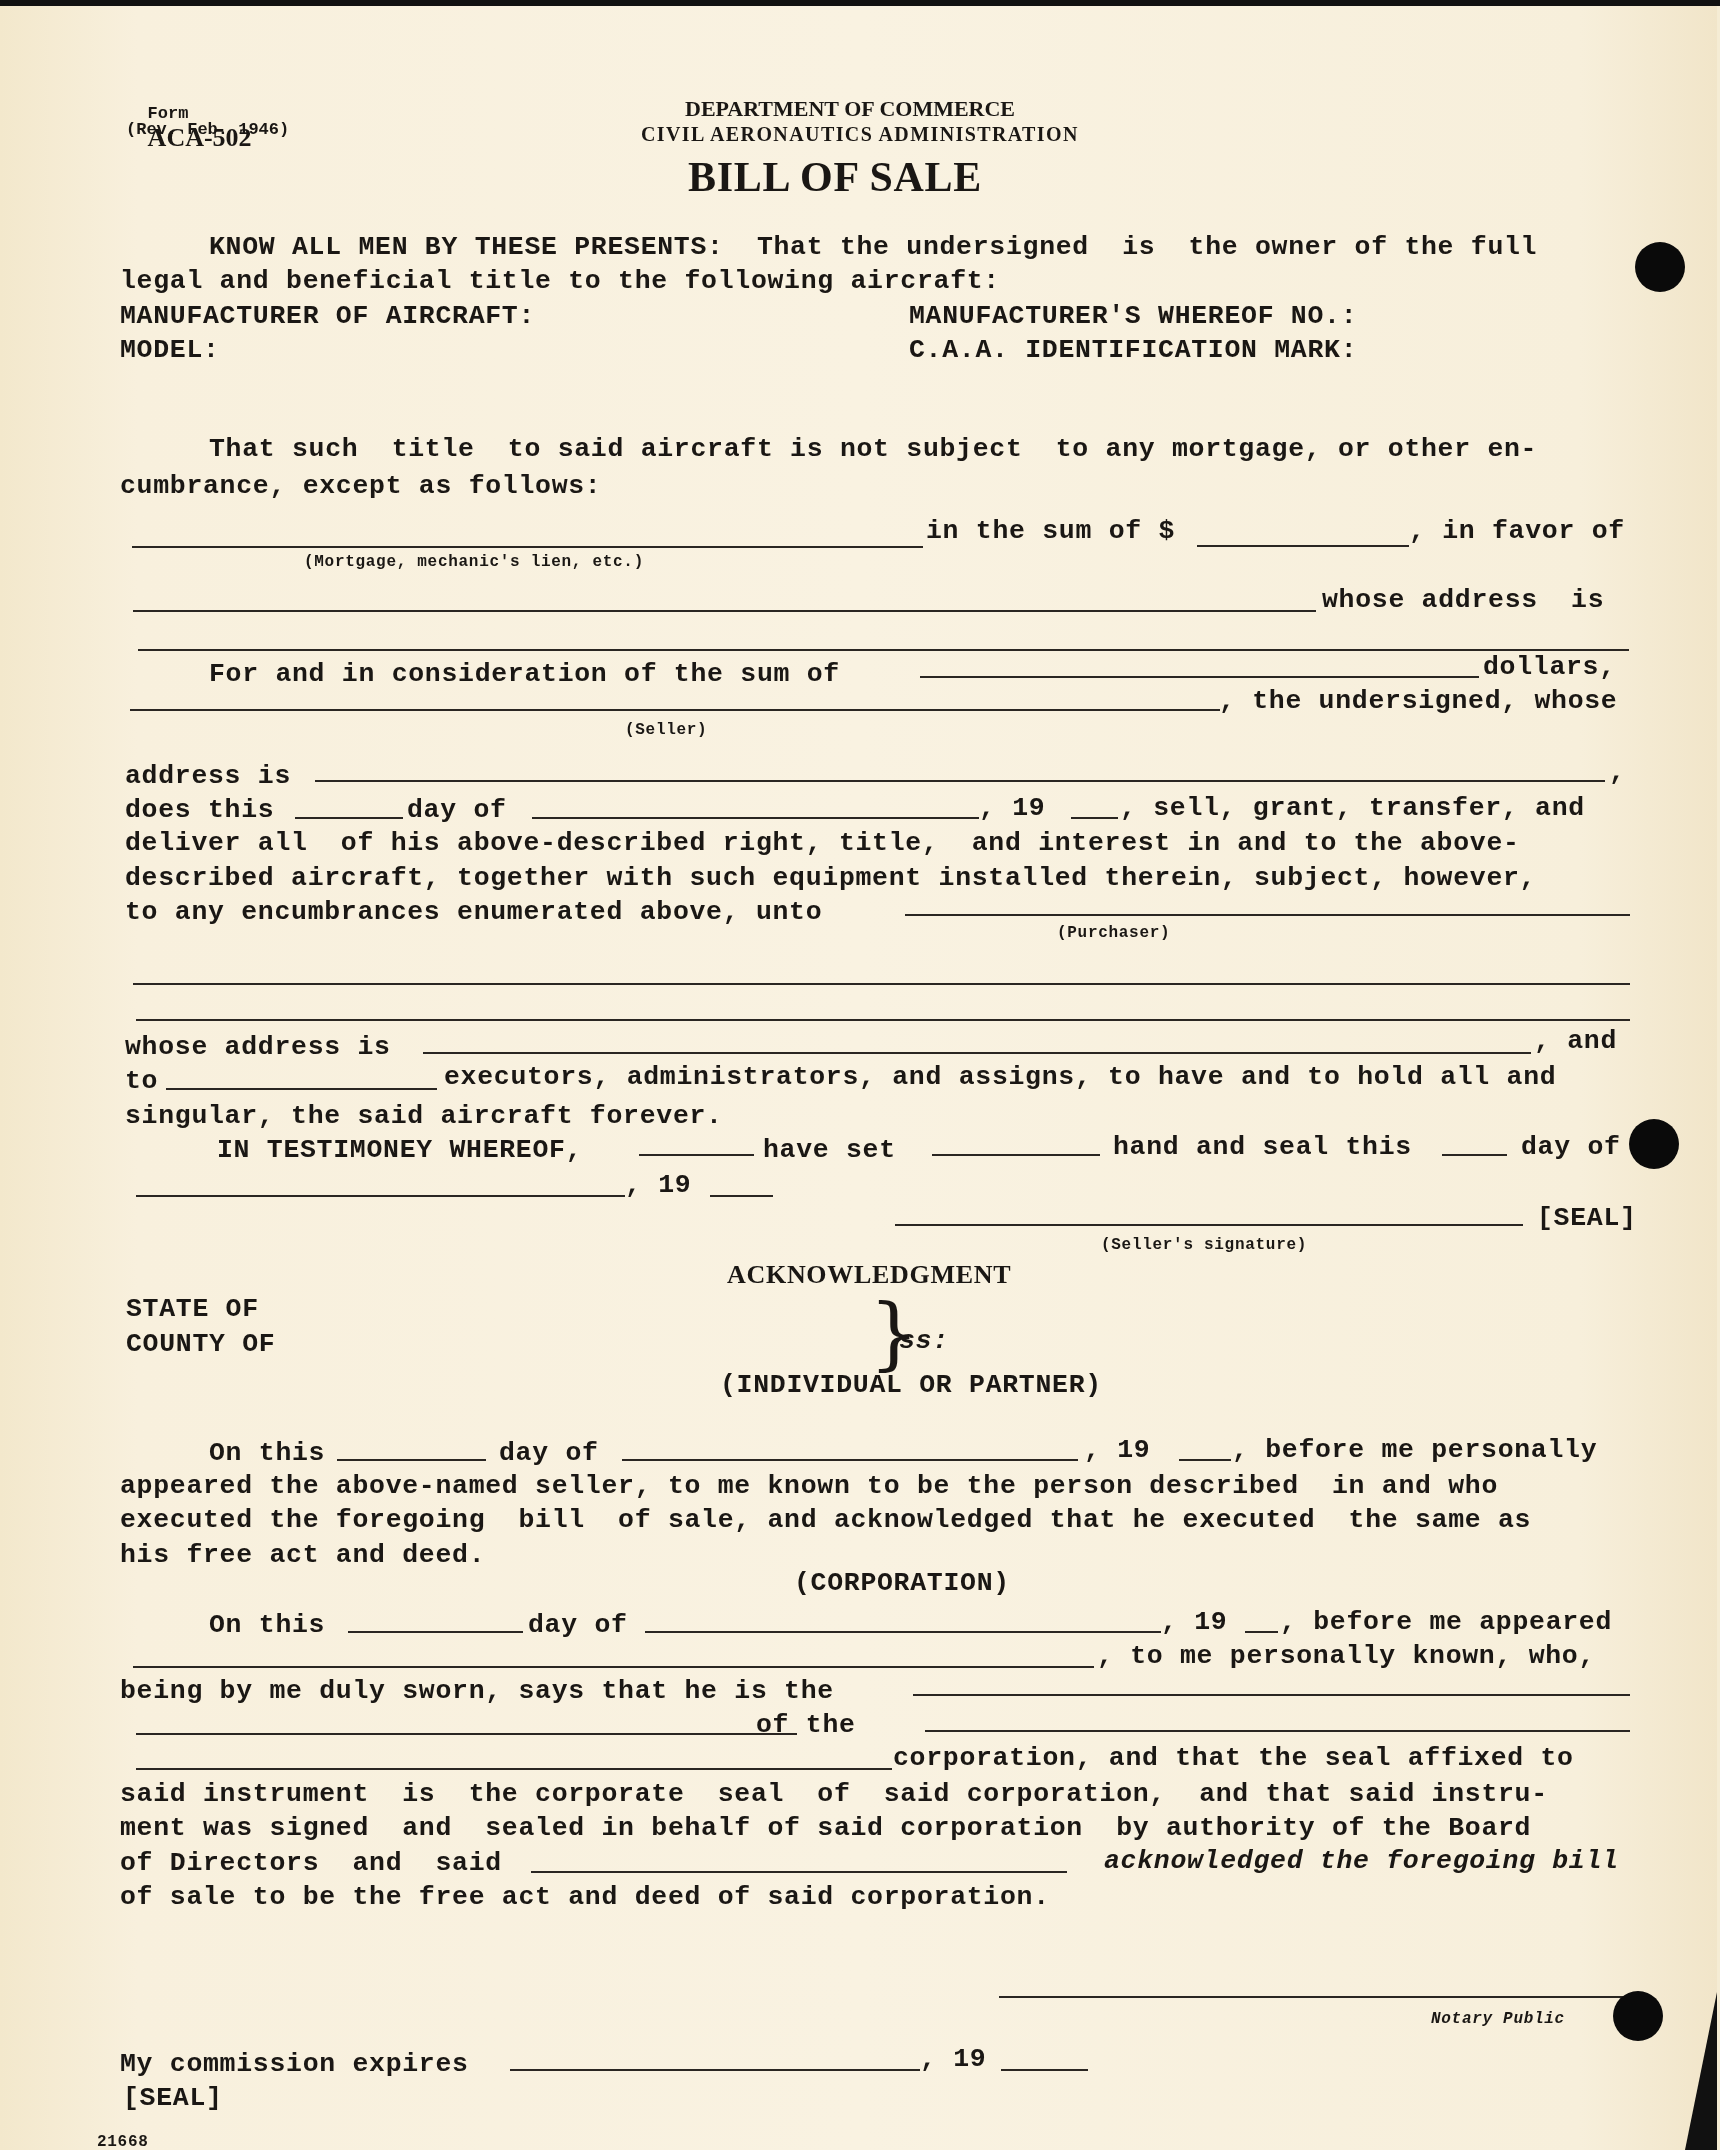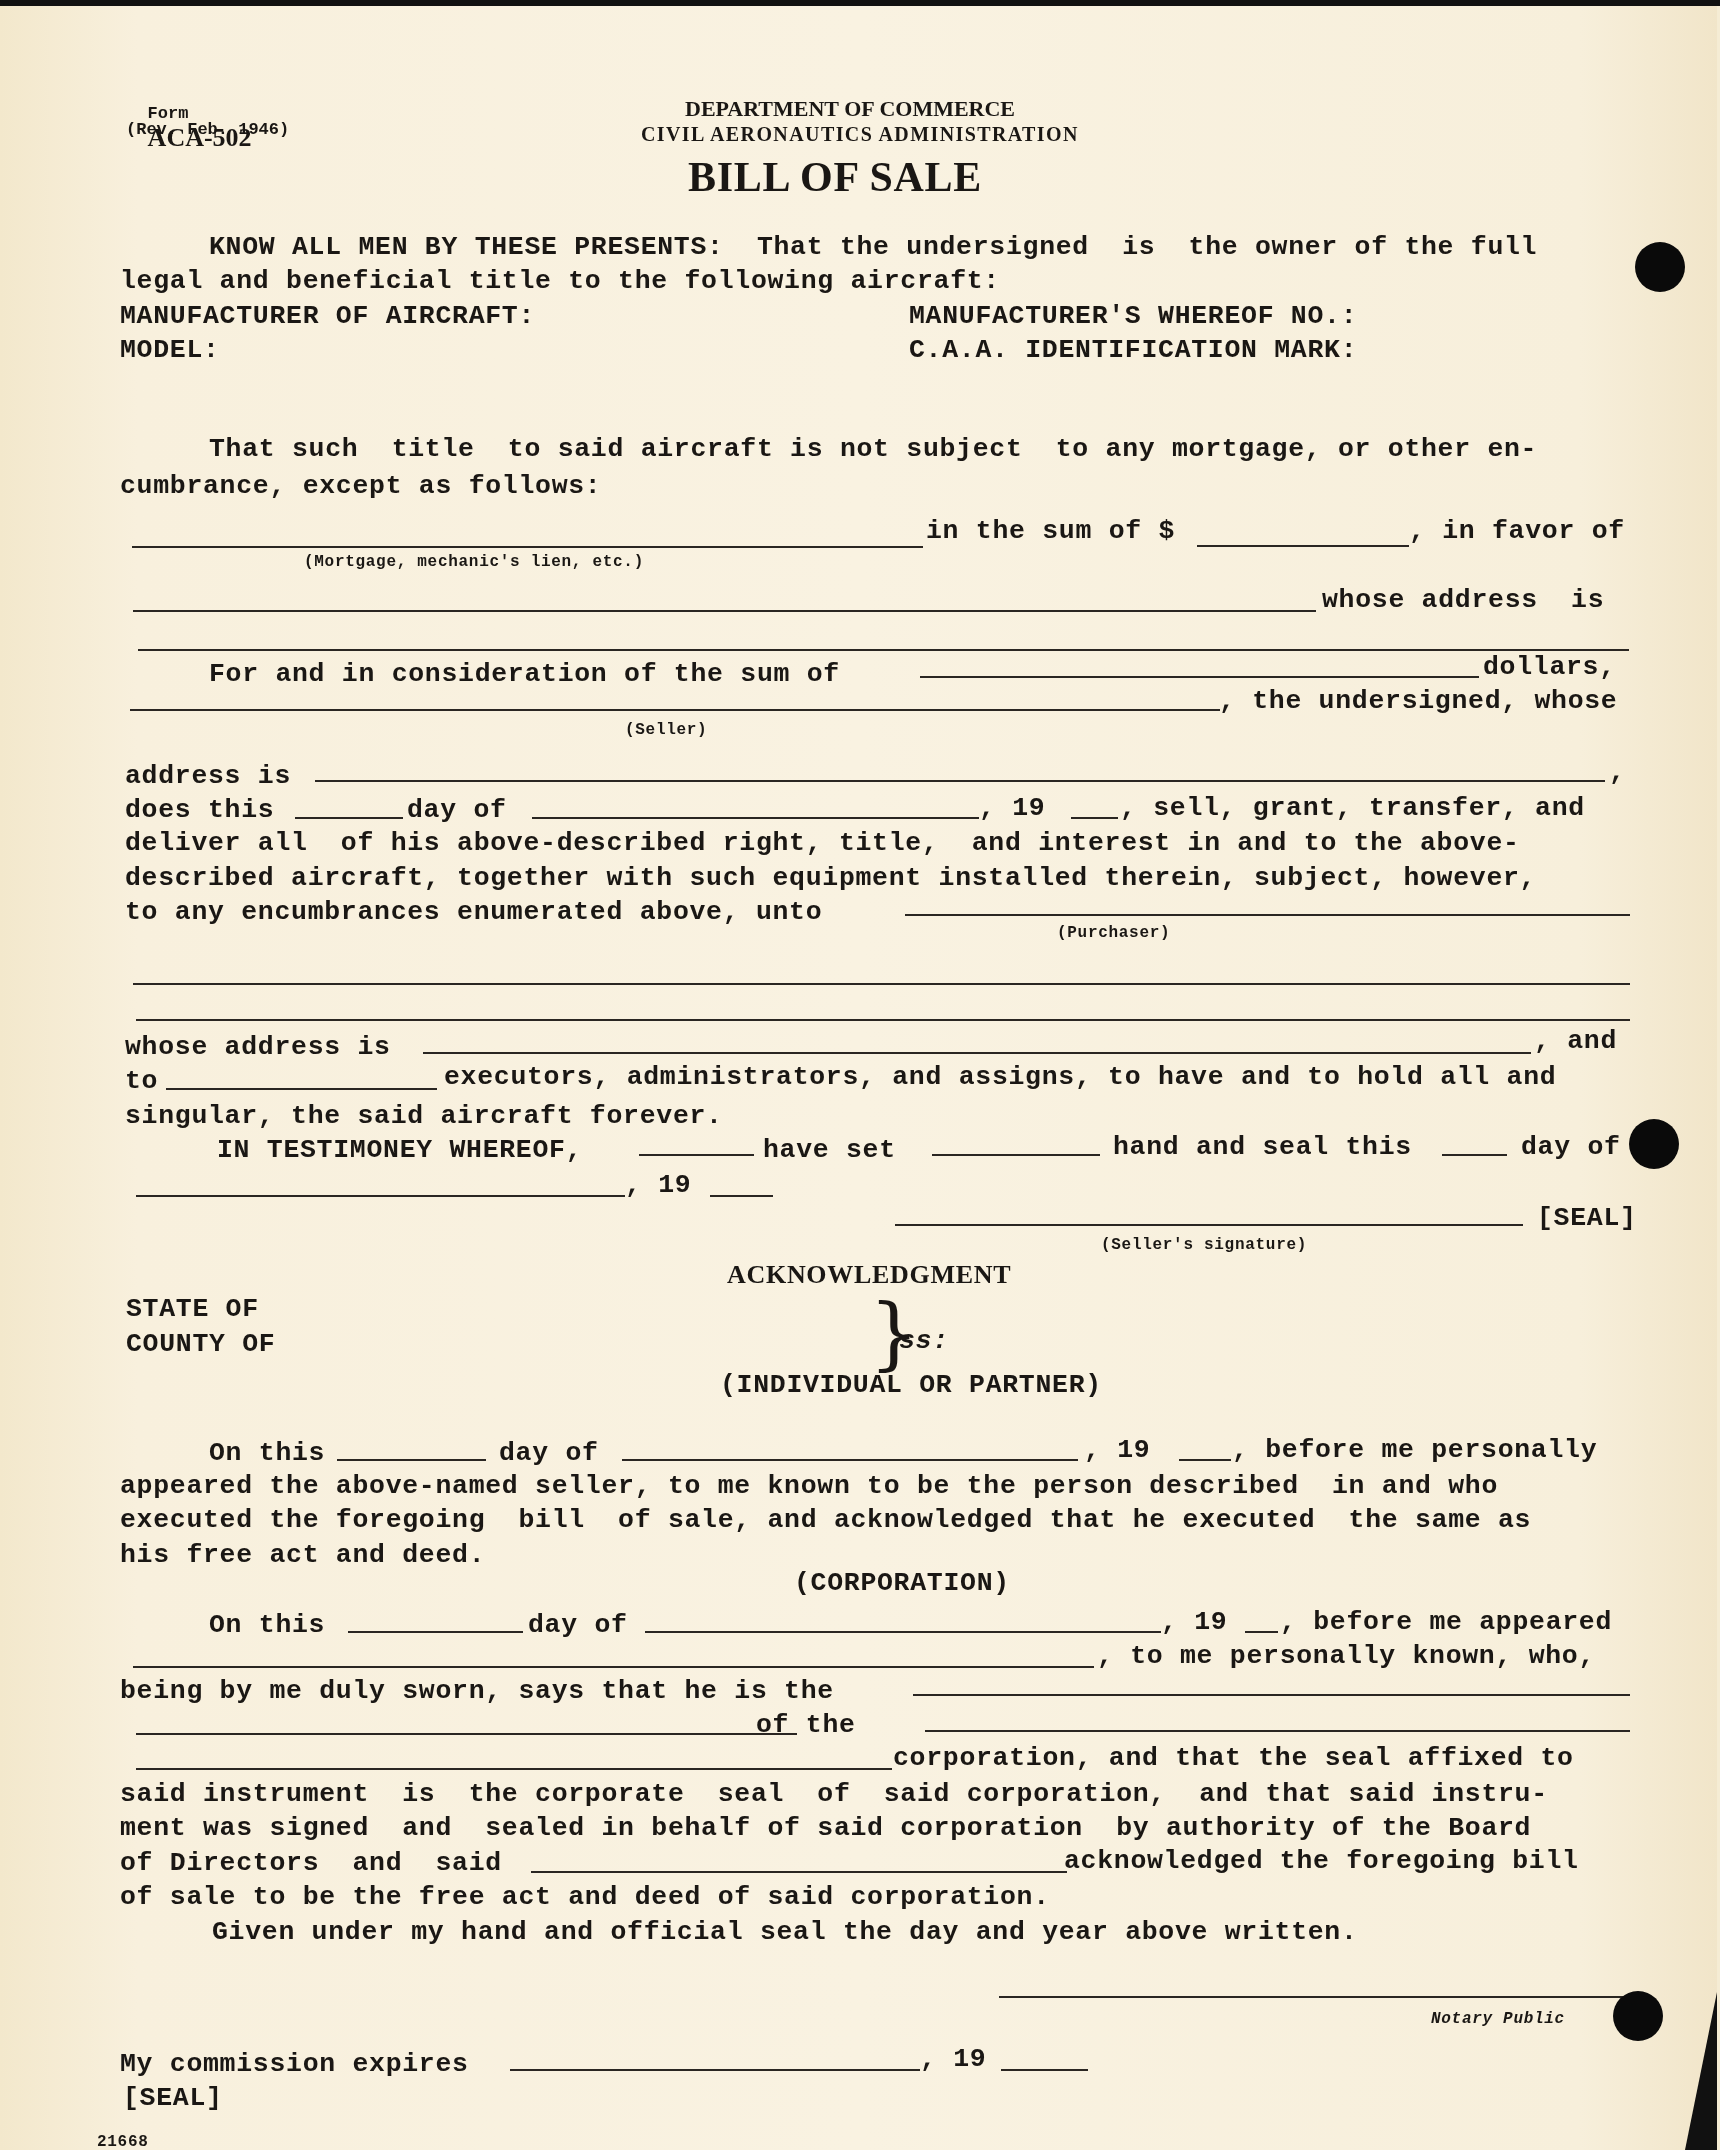--- a/index.html
+++ b/index.html
@@ -145,23 +145,22 @@
   <div class="line" style="left:913px;top:1690px;width:717px;"></div>
   <div class="line" style="left:136px;top:1729px;width:661px;"></div>
   <div class="abs txt" style="left:756px;top:1706px;">of the</div>
   <div class="line" style="left:925px;top:1726px;width:705px;"></div>
   <div class="line" style="left:136px;top:1764px;width:756px;"></div>
   <div class="abs txt" style="left:893px;top:1739px;">corporation, and that the seal affixed to</div>
   <div class="abs txt" style="left:120px;top:1775px;">said instrument  is  the corporate  seal  of  said corporation,  and that said instru-</div>
   <div class="abs txt" style="left:120px;top:1809px;">ment was signed  and  sealed in behalf of said corporation  by authority of the Board</div>
   <div class="abs txt" style="left:120px;top:1844px;">of Directors  and  said</div>
   <div class="line" style="left:531px;top:1867px;width:536px;"></div>
-  <div class="abs txt" style="left:1064px;top:1842px;">acknowledged the foregoing bill</div>
+  <div class="abs txt" style="left:1104px;top:1842px;font-style:italic;">acknowledged the foregoing bill</div>
   <div class="abs txt" style="left:120px;top:1878px;">of sale to be the free act and deed of said corporation.</div>
-  <div class="abs txt" style="left:212px;top:1913px;">Given under my hand and official seal the day and year above written.</div>
 
   <div class="line" style="left:999px;top:1992px;width:631px;"></div>
   <div class="abs tiny italic" style="left:1431px;top:2006px;">Notary Public</div>
   <div class="abs txt" style="left:120px;top:2045px;">My commission expires</div>
   <div class="line" style="left:510px;top:2065px;width:410px;"></div>
   <div class="abs txt" style="left:920px;top:2040px;">, 19</div>
   <div class="line" style="left:1001px;top:2065px;width:87px;"></div>
   <div class="abs txt" style="left:123px;top:2079px;">[SEAL]</div>
   <div class="abs tiny" style="left:97px;top:2129px;">21668</div>
 

